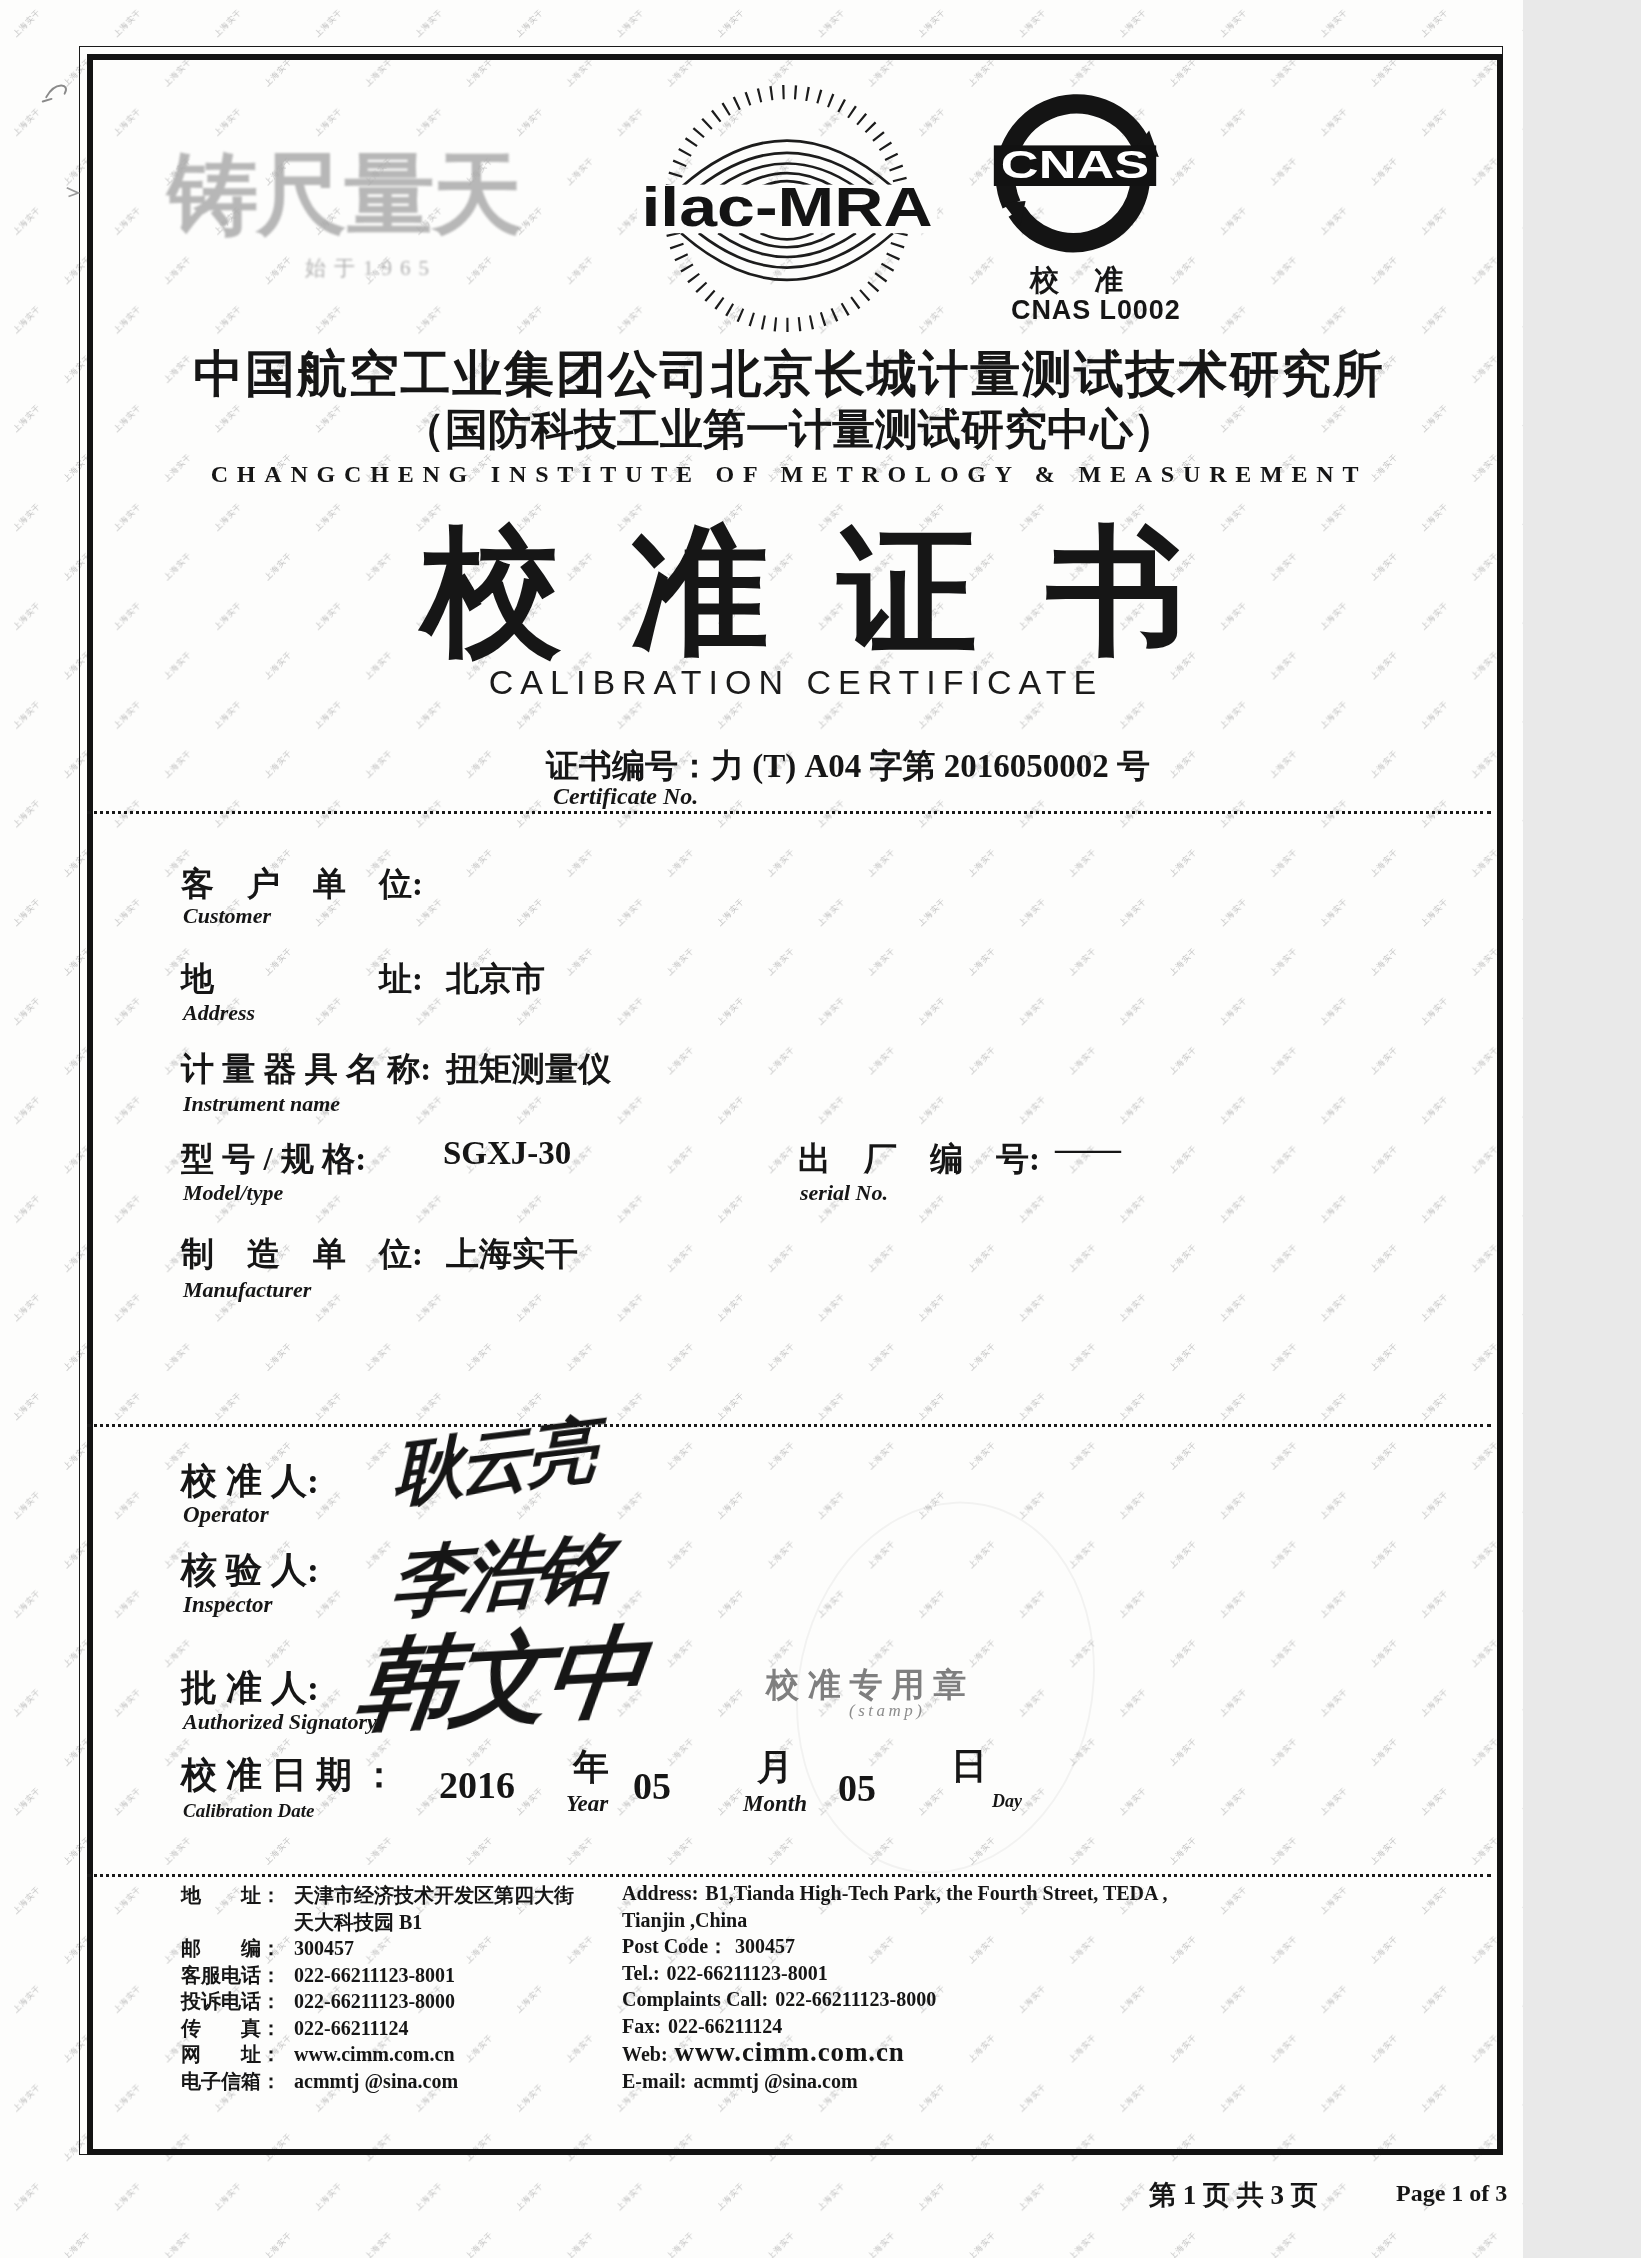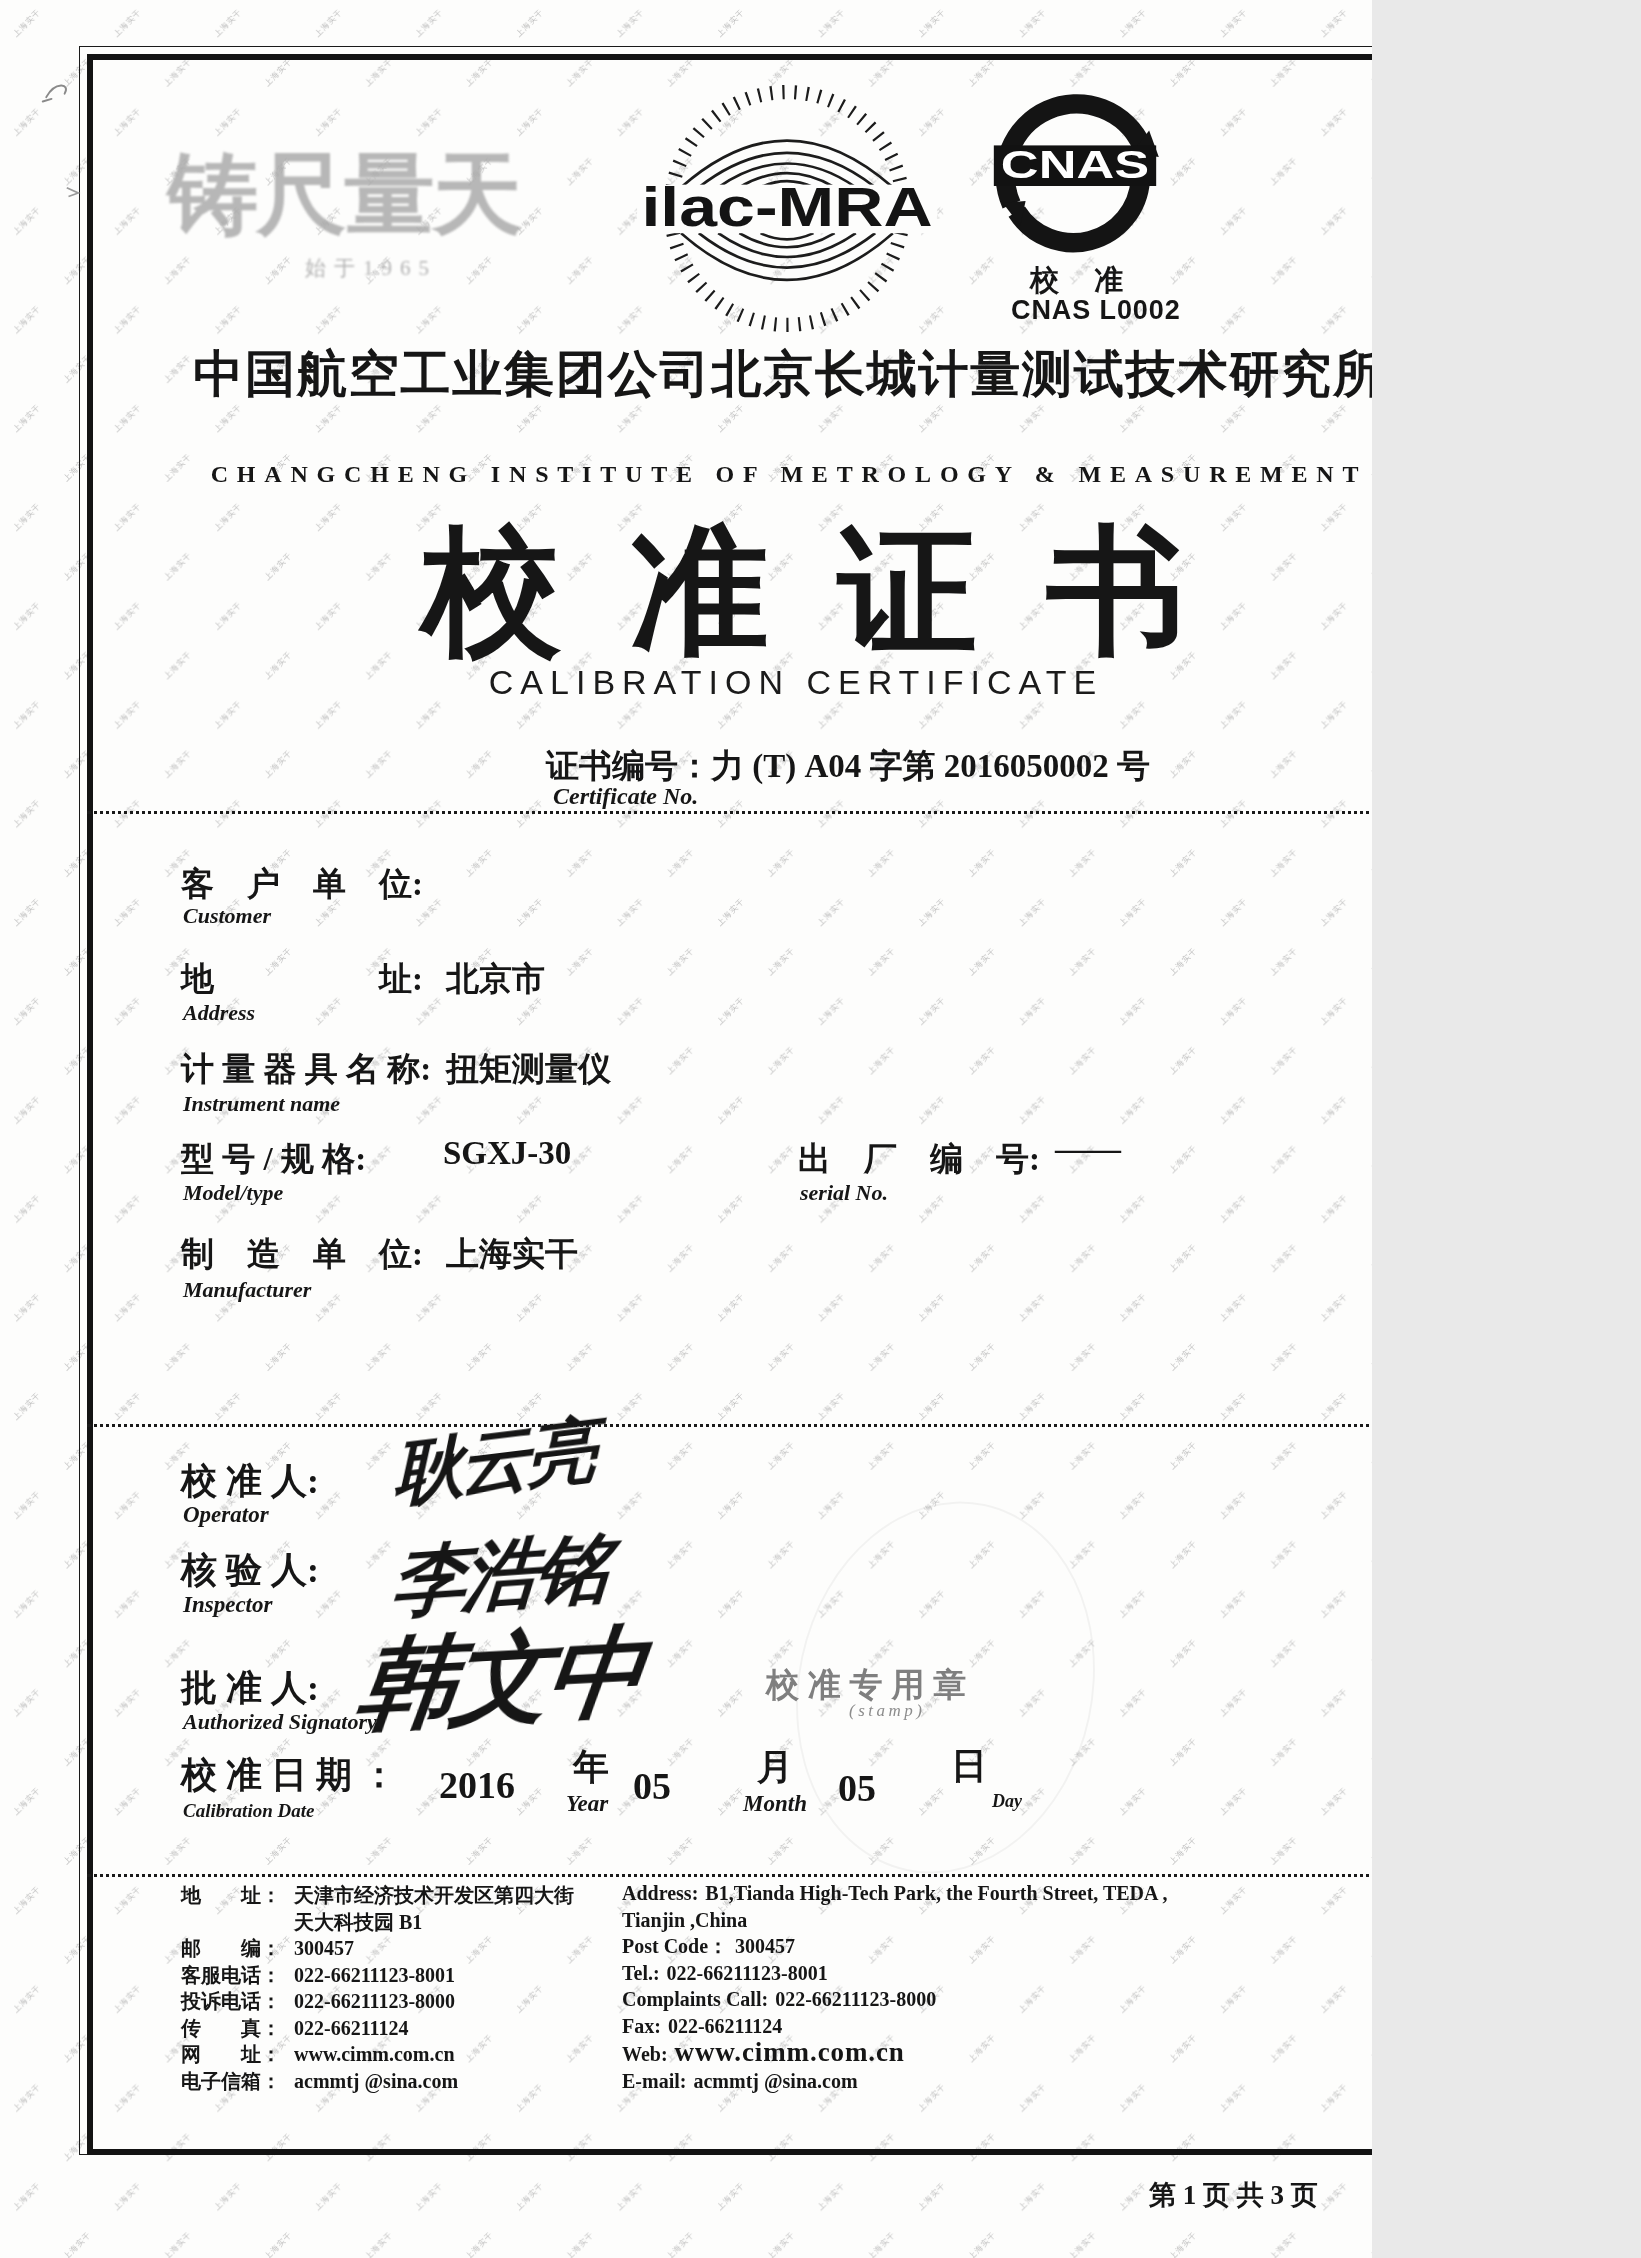--- a/index.html
+++ b/index.html
@@ -1,16 +1,16 @@
 <!DOCTYPE html>
 <html style="font-size:14px"><head>
 <meta charset="utf-8">
 <style>
   html,body{margin:0;padding:0;background:#e9e9e9;}
-  .page{position:relative;width:1372px;height:2258px;background:#fdfdfc;overflow:hidden;
+  .page{position:relative;width:1523px;height:2258px;background:#fdfdfc;overflow:hidden;
         font-family:"Liberation Serif","DejaVu Serif",serif;color:#161616;}
   .abs{position:absolute;white-space:pre;}
   
   .wm{position:absolute;left:0;top:0;z-index:0;}
   .wmt{font-size:9px;letter-spacing:1px;fill:#b9b9b9;font-family:"Liberation Sans",sans-serif;}
   
   .frame-outer{position:absolute;left:79px;top:46px;width:1422px;height:2107px;border:1.8px solid #1a1a1a;z-index:1;}
   .frame-inner{position:absolute;left:87px;top:54px;width:1404px;height:2089px;border:6.2px solid #131313;z-index:1;}
   .z{z-index:2;}
   
@@ -97,20 +97,21 @@
     <polygon points="186,56 197,86 166,82" fill="#141414"></polygon>
     <path d="M176,112 A76,76 0 0 1 36,148" fill="none" stroke="#141414" stroke-width="22"></path>
     <polygon points="20,138 40,164 46,136" fill="#141414"></polygon>
     <rect x="10" y="73" width="184" height="46" fill="#121212"></rect>
     <text x="102" y="110" text-anchor="middle" textLength="168" lengthAdjust="spacingAndGlyphs" style="font:800 44px 'Liberation Sans',sans-serif;fill:#ffffff">CNAS</text>
   </svg>
   <div class="abs z cnas-type" style="left:1030px;top:261px">校 准</div>
   <div class="abs z cnas-code" style="left:1011px;top:295px">CNAS L0002</div>
 
   <div class="abs z org-cn">中国航空工业集团公司北京长城计量测试技术研究所</div>
+  <div class="abs z org-sub">（国防科技工业第一计量测试研究中心）</div>
   <div class="abs z org-en">CHANGCHENG INSTITUTE OF METROLOGY &amp; MEASUREMENT</div>
 
   <div class="abs z title-cn">校准证书</div>
   <div class="abs z title-en">CALIBRATION CERTIFICATE</div>
 
   <div class="abs z cert-line" style="left:546px;top:744px"><span>证书编号：</span><span>力 (T) A04 字第 2016050002 号</span></div>
   <div class="abs z en-sub" style="left:553px;top:783px;font-size:24px">Certificate No.</div>
 
   <div class="sep" style="top:811px"></div>
 

